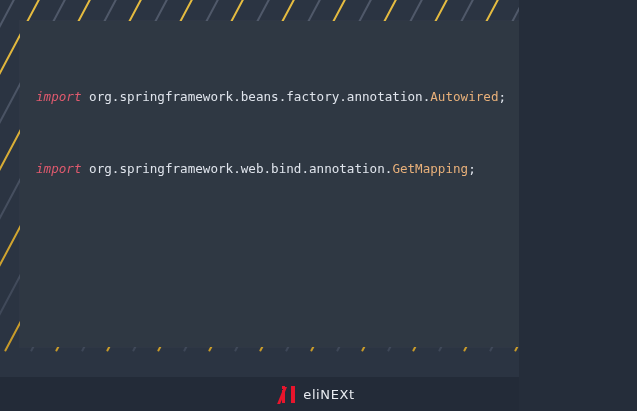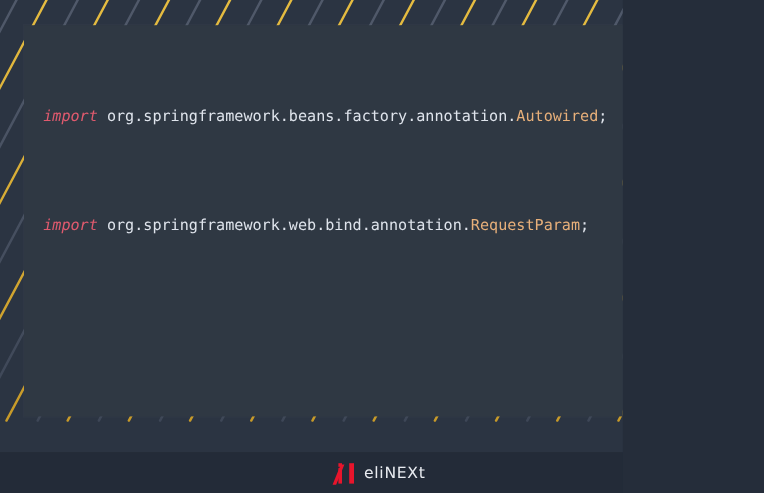--- a/index.html
+++ b/index.html
@@ -123,22 +123,22 @@
       <span class="stripe gray" style="left: 782px; top: -8px; height: 407px; background: linear-gradient(rgb(93, 102, 120), rgb(68, 77, 94));"></span>
     </div>
 
   <div class="bg-footer"></div>
 
   <div class="code-panel">
     <div class="code-body">
 
       <div class="ln"><span class="kw">import</span><span class="plain"> org.springframework.beans.factory.annotation.</span><span class="type">Autowired</span><span class="punct">;</span></div>
 
+      <div class="ln"><span class="kw">import</span><span class="plain"> org.springframework.web.bind.annotation.</span><span class="type">GetMapping</span><span class="punct">;</span></div>
 
-      <div class="ln"><span class="kw">import</span><span class="plain"> org.springframework.web.bind.annotation.</span><span class="type">RequestParam</span><span class="punct">;</span></div>
 
 
       <div class="ln blank"></div>
 
       
 
       
 
       
 

